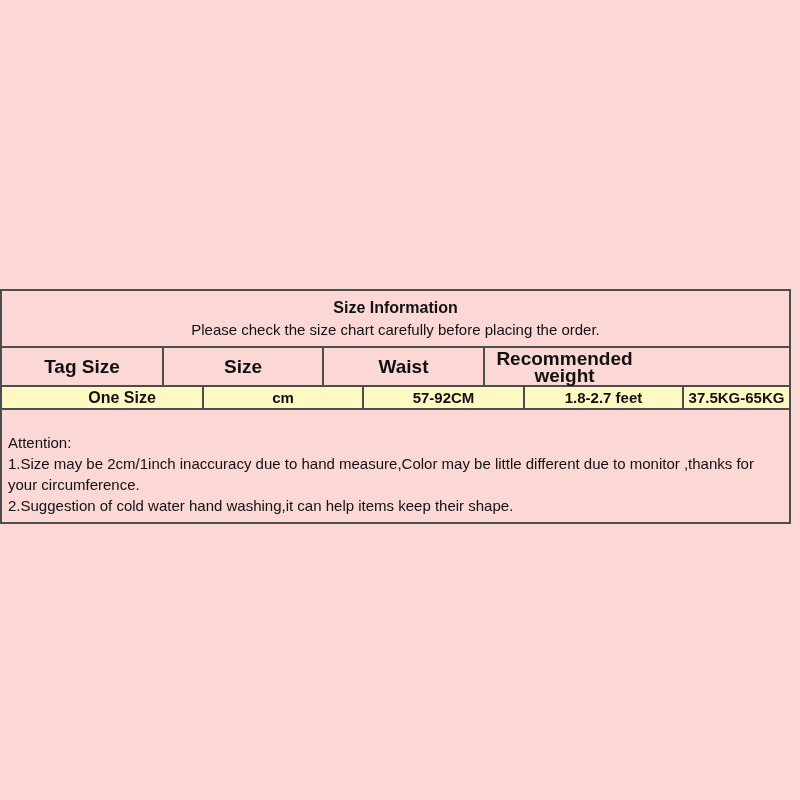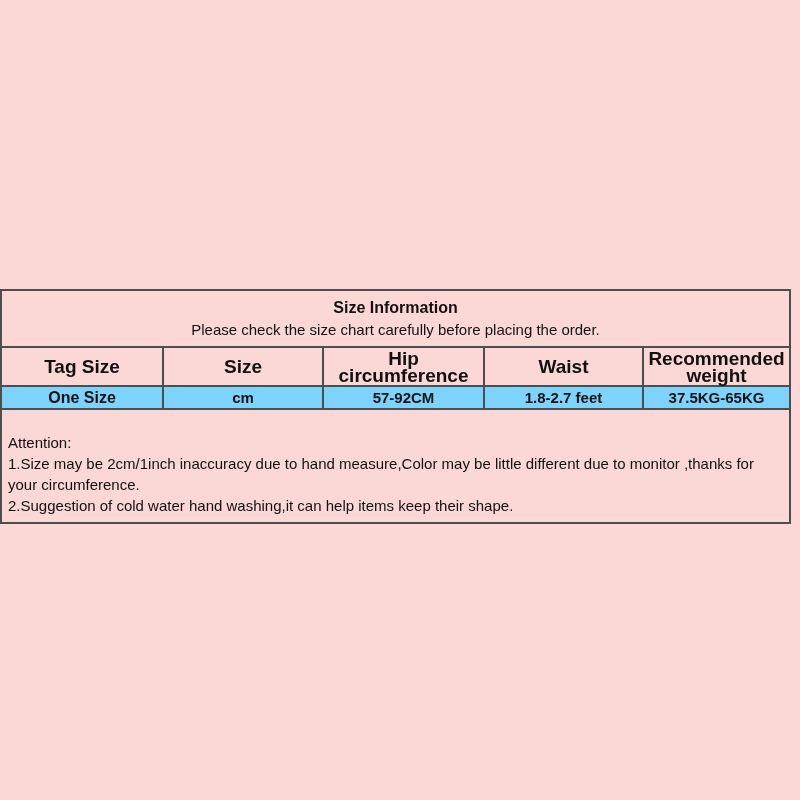--- a/index.html
+++ b/index.html
@@ -62,22 +62,23 @@
     border-bottom: 2px solid #4d4d4d;
   }
   .header-row .cell {
     height: 37px;
     font-weight: bold;
     font-size: 19px;
     line-height: 17px;
     padding: 0 4px;
   }
   .data-row {
-    background: #7dd3fc;
+    background: #fef9c3;
     border-bottom: 2px solid #4d4d4d;
+    padding-left: 40px;
   }
   .data-row .cell {
     height: 21px;
     font-size: 15px;
   }
   .data-row .cell.tag-size {
     font-weight: bold;
     font-size: 16px;
   }
   .attention-section {
@@ -97,21 +98,20 @@
 <div class="size-table">
 
   <div class="title-section">
     <div class="main-title">Size Information</div>
     <div class="sub-title">Please check the size chart carefully before placing the order.</div>
   </div>
 
   <div class="grid-row header-row">
     <div class="cell">Tag Size</div>
     <div class="cell">Size</div>
-    <div class="cell">Hip circumference</div>
     <div class="cell">Waist</div>
     <div class="cell">Recommended weight</div>
   </div>
 
   <div class="grid-row data-row">
     <div class="cell tag-size">One Size</div>
     <div class="cell">cm</div>
     <div class="cell">57-92CM</div>
     <div class="cell">1.8-2.7 feet</div>
     <div class="cell">37.5KG-65KG</div>

